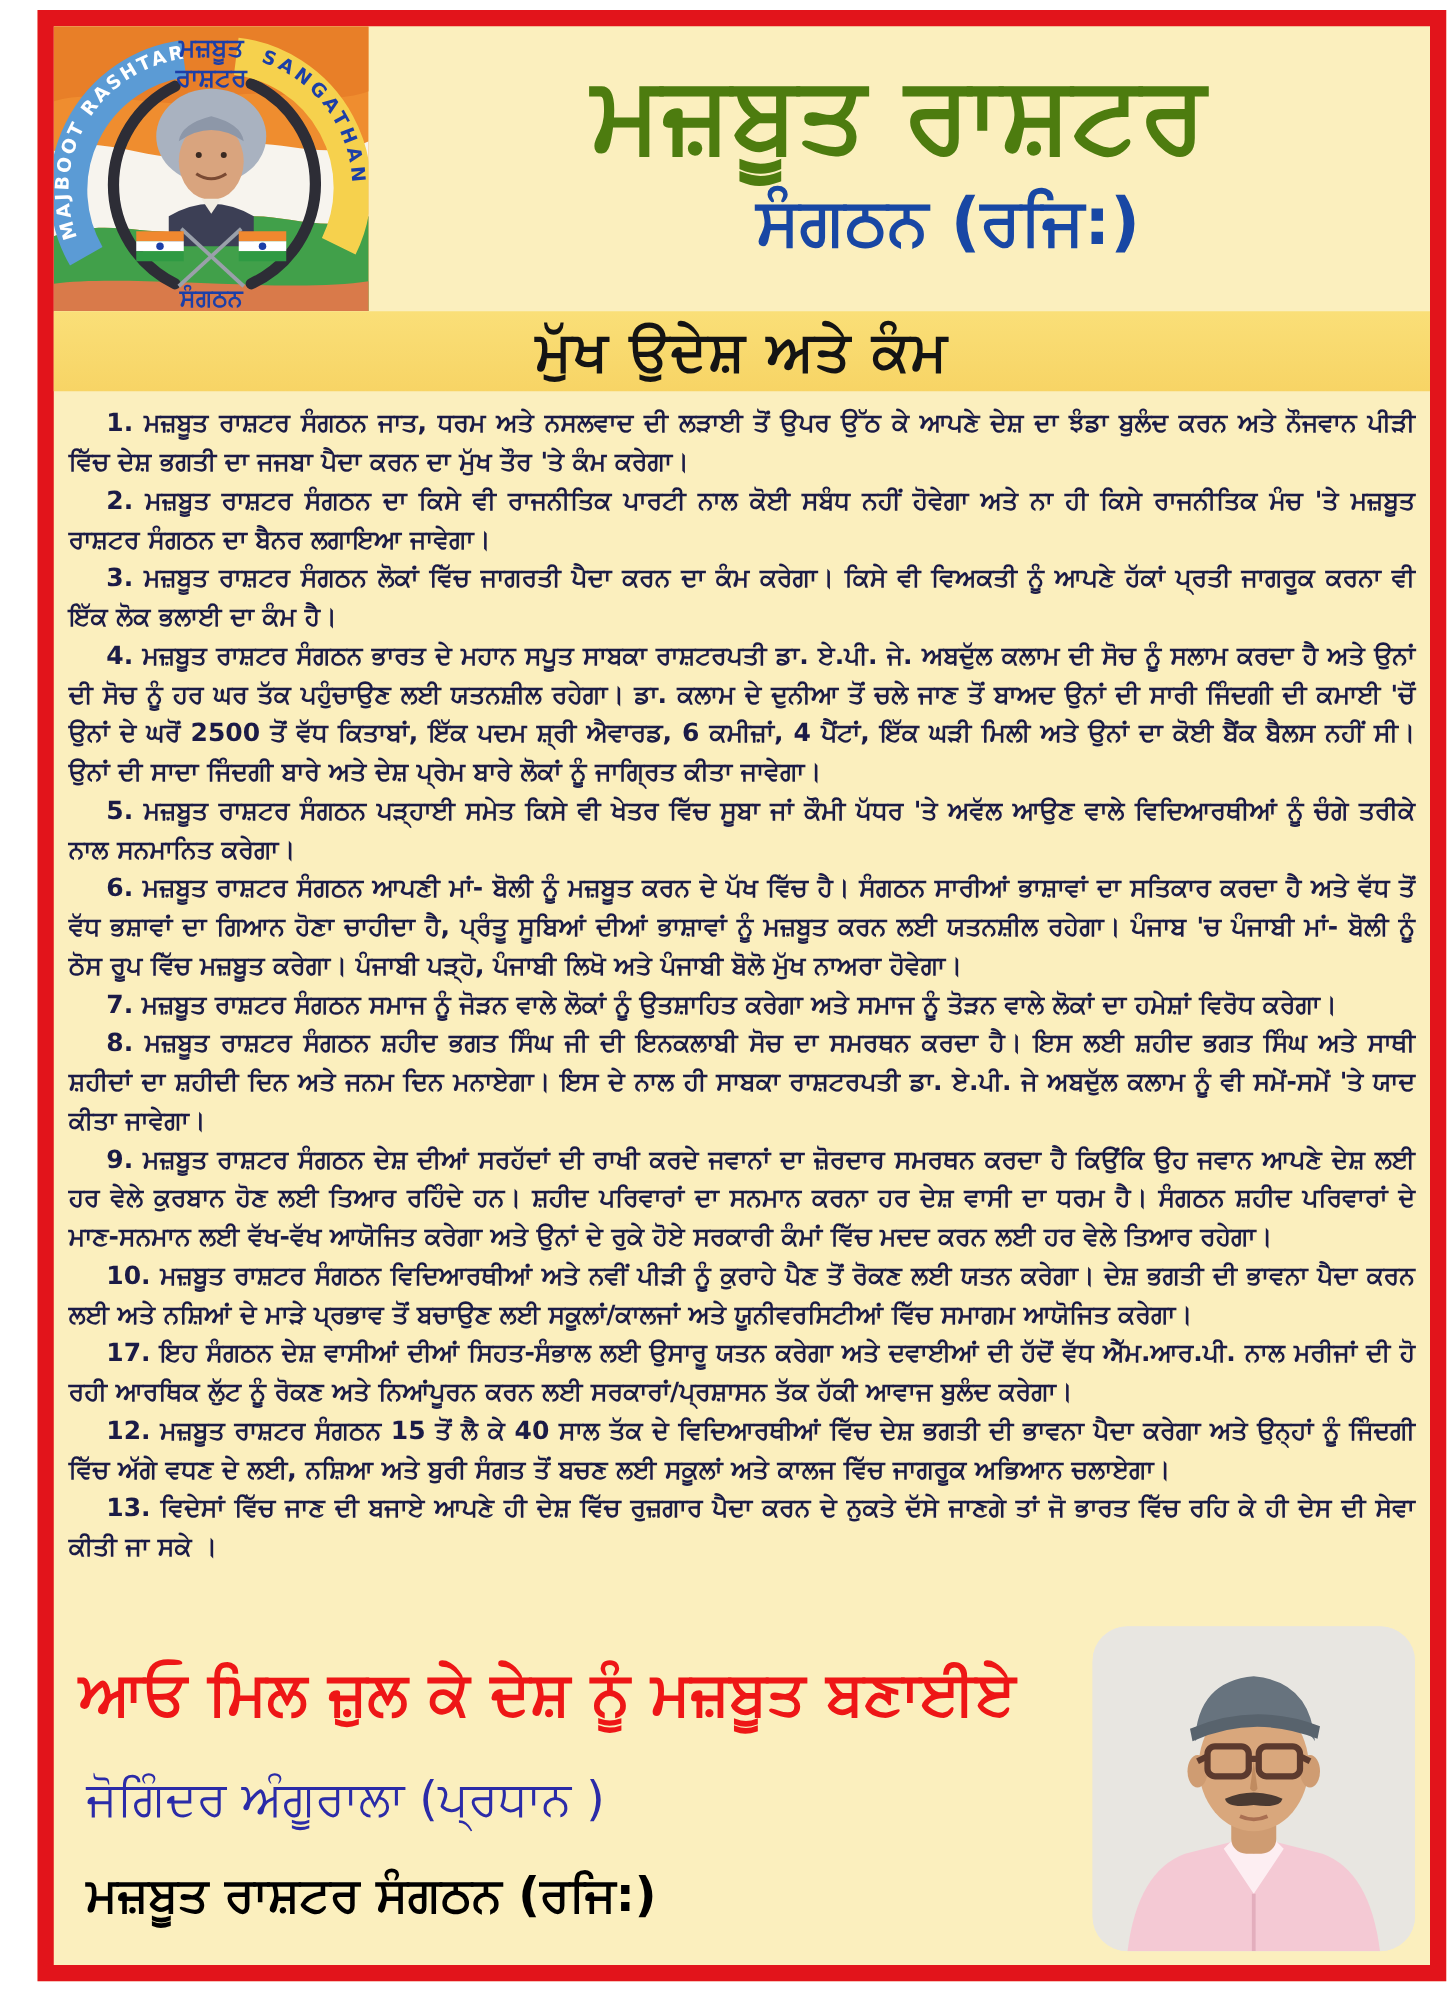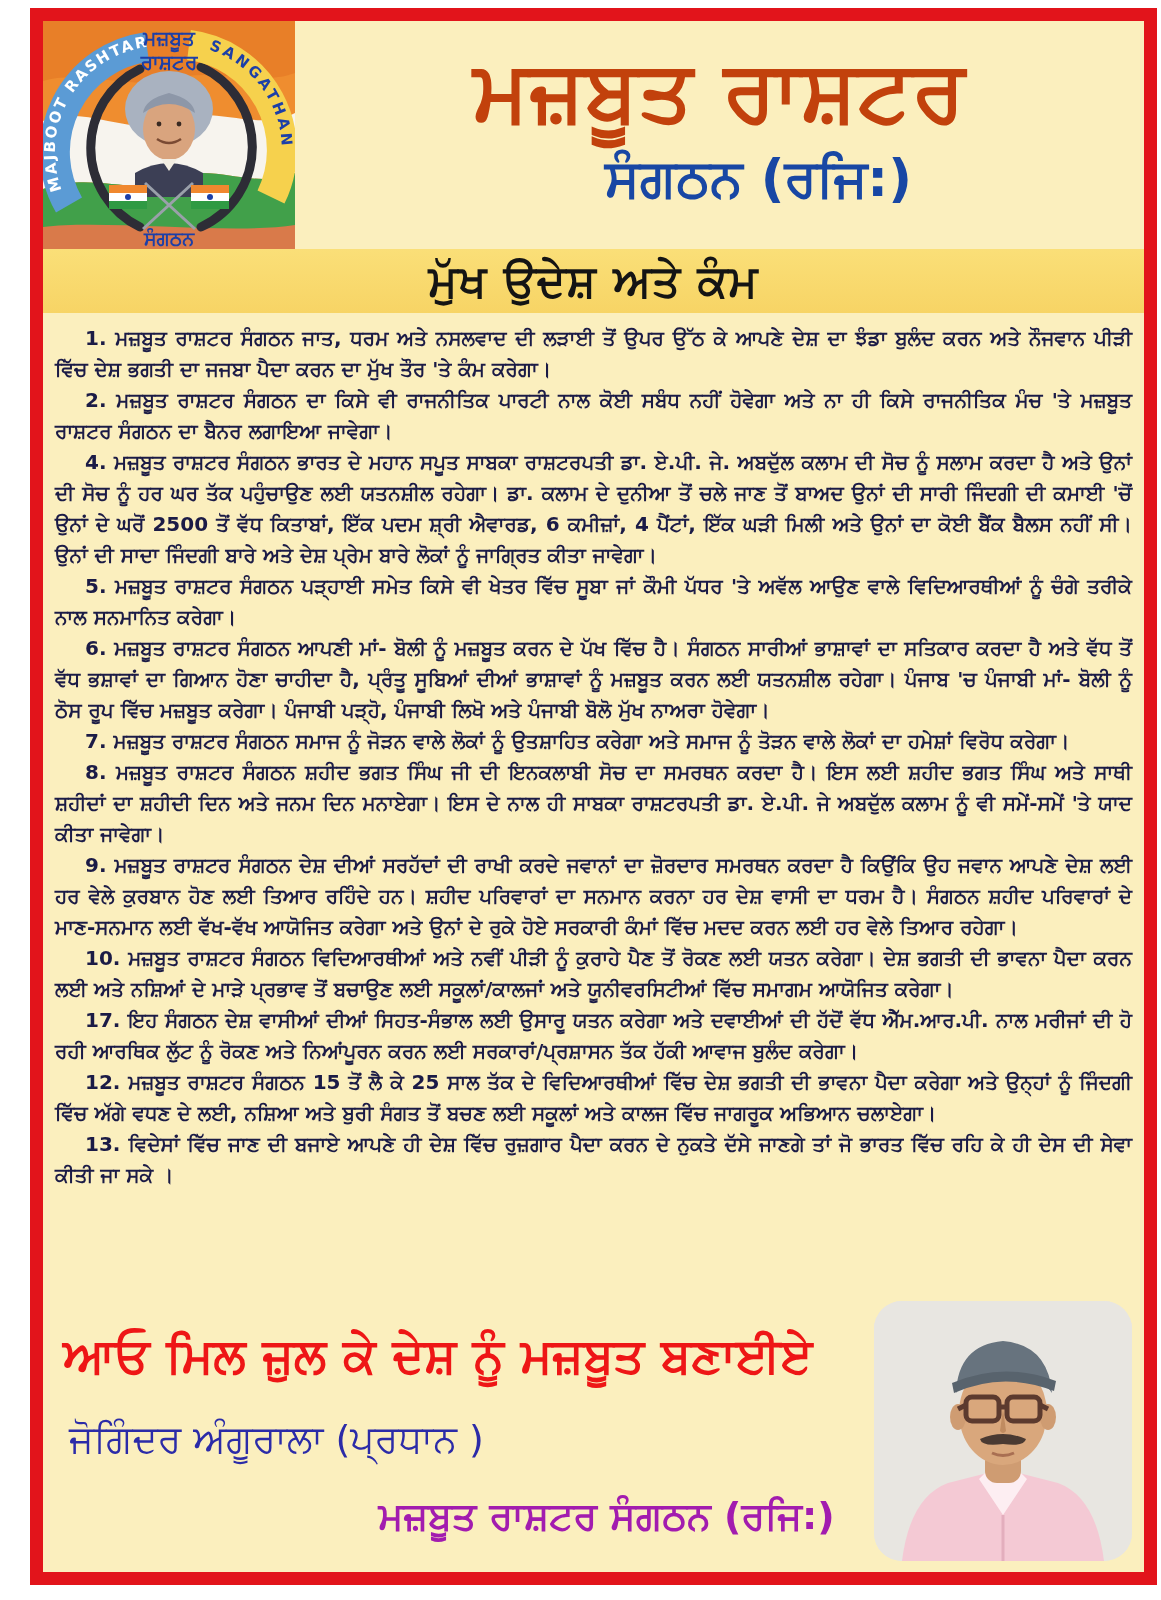--- a/index.html
+++ b/index.html
@@ -11,21 +11,21 @@
   .frame {
     position:absolute; left:30px; top:8px; width:1127px; height:1577px;
     border:13px solid #e2141b; background:#fbefbe;
   }
   
   .header { position:absolute; left:0; top:0; width:100%; height:228px; }
   .logo-box { position:absolute; left:0; top:0; width:252px; height:228px; overflow:hidden; }
   .titles { position:absolute; left:252px; top:0; right:0; height:228px; text-align:center; }
   .main-title {
     margin-top:22px; font-size:84px; line-height:96px; font-weight:bold;
-    color:#c2410c; letter-spacing:1px; white-space:nowrap;
+    color:#4d7c0f; letter-spacing:1px; white-space:nowrap;
   }
   .sub-title {
     margin-top:10px; padding-left:78px; font-size:52px; line-height:58px;
     font-weight:bold; color:#1847a4; white-space:nowrap;
   }
   
   .band {
     position:absolute; left:0; top:228px; width:100%; height:64px;
     background:linear-gradient(180deg,#fadf78 0%,#f7d465 100%);
     display:flex; align-items:center; justify-content:center;
@@ -40,21 +40,21 @@
     font-size:20px; line-height:31px; font-weight:bold; color:#1b1b46;
     text-align:justify; text-indent:30px;
   }
   
   .footer { position:absolute; left:0; top:1264px; width:100%; height:287px; }
   .slogan {
     margin:42px 0 4px 20px; font-size:48px; line-height:56px; font-weight:bold;
     color:#ee1616; white-space:nowrap;
   }
   .sig-name { margin:34px 0 0 26px; font-size:38px; font-weight:normal; color:#2b2ba8; }
-  .sig-org  { margin:32px 0 0 26px; font-size:38px; font-weight:bold; color:#a21caf;text-align:center; }
+  .sig-org  { margin:32px 0 0 26px; font-size:38px; font-weight:bold; color:#000000; }
   .photo-box {
     position:absolute; right:12px; top:16px; width:258px; height:260px;
     border-radius:28px; overflow:hidden; background:#e8e6e1;
   }
 </style>
 </head>
 <body>
 
 <div class="page">
   <div class="frame">
@@ -128,38 +128,39 @@
 
     <div class="band">
       <div class="band-heading">ਮੁੱਖ ਉਦੇਸ਼ ਅਤੇ ਕੰਮ</div>
     </div>
 
     <div class="content" id="items-container">
       <p class="item"><span>1.</span> <span>ਮਜ਼ਬੂਤ ਰਾਸ਼ਟਰ ਸੰਗਠਨ ਜਾਤ, ਧਰਮ ਅਤੇ ਨਸਲਵਾਦ ਦੀ ਲੜਾਈ ਤੋਂ ਉਪਰ ਉੱਠ ਕੇ ਆਪਣੇ ਦੇਸ਼ ਦਾ ਝੰਡਾ ਬੁਲੰਦ ਕਰਨ ਅਤੇ ਨੌਜਵਾਨ ਪੀੜੀ ਵਿੱਚ ਦੇਸ਼ ਭਗਤੀ ਦਾ ਜਜਬਾ ਪੈਦਾ ਕਰਨ ਦਾ ਮੁੱਖ ਤੌਰ 'ਤੇ ਕੰਮ ਕਰੇਗਾ।</span></p>
 
       <p class="item"><span>2.</span> <span>ਮਜ਼ਬੂਤ ਰਾਸ਼ਟਰ ਸੰਗਠਨ ਦਾ ਕਿਸੇ ਵੀ ਰਾਜਨੀਤਿਕ ਪਾਰਟੀ ਨਾਲ ਕੋਈ ਸਬੰਧ ਨਹੀਂ ਹੋਵੇਗਾ ਅਤੇ ਨਾ ਹੀ ਕਿਸੇ ਰਾਜਨੀਤਿਕ ਮੰਚ 'ਤੇ ਮਜ਼ਬੂਤ ਰਾਸ਼ਟਰ ਸੰਗਠਨ ਦਾ ਬੈਨਰ ਲਗਾਇਆ ਜਾਵੇਗਾ।</span></p>
 
+      <p class="item"><span>3.</span> <span>ਮਜ਼ਬੂਤ ਰਾਸ਼ਟਰ ਸੰਗਠਨ ਲੋਕਾਂ ਵਿੱਚ ਜਾਗਰਤੀ ਪੈਦਾ ਕਰਨ ਦਾ ਕੰਮ ਕਰੇਗਾ। ਕਿਸੇ ਵੀ ਵਿਅਕਤੀ ਨੂੰ ਆਪਣੇ ਹੱਕਾਂ ਪ੍ਰਤੀ ਜਾਗਰੂਕ ਕਰਨਾ ਵੀ ਇੱਕ ਲੋਕ ਭਲਾਈ ਦਾ ਕੰਮ ਹੈ।</span></p>
 
       <p class="item"><span>4.</span> <span>ਮਜ਼ਬੂਤ ਰਾਸ਼ਟਰ ਸੰਗਠਨ ਭਾਰਤ ਦੇ ਮਹਾਨ ਸਪੂਤ ਸਾਬਕਾ ਰਾਸ਼ਟਰਪਤੀ ਡਾ. ਏ.ਪੀ. ਜੇ. ਅਬਦੁੱਲ ਕਲਾਮ ਦੀ ਸੋਚ ਨੂੰ ਸਲਾਮ ਕਰਦਾ ਹੈ ਅਤੇ ਉਨਾਂ ਦੀ ਸੋਚ ਨੂੰ ਹਰ ਘਰ ਤੱਕ ਪਹੁੰਚਾਉਣ ਲਈ ਯਤਨਸ਼ੀਲ ਰਹੇਗਾ। ਡਾ. ਕਲਾਮ ਦੇ ਦੁਨੀਆ ਤੋਂ ਚਲੇ ਜਾਣ ਤੋਂ ਬਾਅਦ ਉਨਾਂ ਦੀ ਸਾਰੀ ਜਿੰਦਗੀ ਦੀ ਕਮਾਈ 'ਚੋਂ ਉਨਾਂ ਦੇ ਘਰੋਂ 2500 ਤੋਂ ਵੱਧ ਕਿਤਾਬਾਂ, ਇੱਕ ਪਦਮ ਸ਼੍ਰੀ ਐਵਾਰਡ, 6 ਕਮੀਜ਼ਾਂ, 4 ਪੈਂਟਾਂ, ਇੱਕ ਘੜੀ ਮਿਲੀ ਅਤੇ ਉਨਾਂ ਦਾ ਕੋਈ ਬੈਂਕ ਬੈਲਸ ਨਹੀਂ ਸੀ। ਉਨਾਂ ਦੀ ਸਾਦਾ ਜਿੰਦਗੀ ਬਾਰੇ ਅਤੇ ਦੇਸ਼ ਪ੍ਰੇਮ ਬਾਰੇ ਲੋਕਾਂ ਨੂੰ ਜਾਗ੍ਰਿਤ ਕੀਤਾ ਜਾਵੇਗਾ।</span></p>
 
       <p class="item"><span>5.</span> <span>ਮਜ਼ਬੂਤ ਰਾਸ਼ਟਰ ਸੰਗਠਨ ਪੜ੍ਹਾਈ ਸਮੇਤ ਕਿਸੇ ਵੀ ਖੇਤਰ ਵਿੱਚ ਸੂਬਾ ਜਾਂ ਕੌਮੀ ਪੱਧਰ 'ਤੇ ਅਵੱਲ ਆਉਣ ਵਾਲੇ ਵਿਦਿਆਰਥੀਆਂ ਨੂੰ ਚੰਗੇ ਤਰੀਕੇ ਨਾਲ ਸਨਮਾਨਿਤ ਕਰੇਗਾ।</span></p>
 
       <p class="item"><span>6.</span> <span>ਮਜ਼ਬੂਤ ਰਾਸ਼ਟਰ ਸੰਗਠਨ ਆਪਣੀ ਮਾਂ- ਬੋਲੀ ਨੂੰ ਮਜ਼ਬੂਤ ਕਰਨ ਦੇ ਪੱਖ ਵਿੱਚ ਹੈ। ਸੰਗਠਨ ਸਾਰੀਆਂ ਭਾਸ਼ਾਵਾਂ ਦਾ ਸਤਿਕਾਰ ਕਰਦਾ ਹੈ ਅਤੇ ਵੱਧ ਤੋਂ ਵੱਧ ਭਸ਼ਾਵਾਂ ਦਾ ਗਿਆਨ ਹੋਣਾ ਚਾਹੀਦਾ ਹੈ, ਪ੍ਰੰਤੂ ਸੂਬਿਆਂ ਦੀਆਂ ਭਾਸ਼ਾਵਾਂ ਨੂੰ ਮਜ਼ਬੂਤ ਕਰਨ ਲਈ ਯਤਨਸ਼ੀਲ ਰਹੇਗਾ। ਪੰਜਾਬ 'ਚ ਪੰਜਾਬੀ ਮਾਂ- ਬੋਲੀ ਨੂੰ ਠੋਸ ਰੂਪ ਵਿੱਚ ਮਜ਼ਬੂਤ ਕਰੇਗਾ। ਪੰਜਾਬੀ ਪੜ੍ਹੋ, ਪੰਜਾਬੀ ਲਿਖੋ ਅਤੇ ਪੰਜਾਬੀ ਬੋਲੋ ਮੁੱਖ ਨਾਅਰਾ ਹੋਵੇਗਾ।</span></p>
 
       <p class="item"><span>7.</span> <span>ਮਜ਼ਬੂਤ ਰਾਸ਼ਟਰ ਸੰਗਠਨ ਸਮਾਜ ਨੂੰ ਜੋੜਨ ਵਾਲੇ ਲੋਕਾਂ ਨੂੰ ਉਤਸ਼ਾਹਿਤ ਕਰੇਗਾ ਅਤੇ ਸਮਾਜ ਨੂੰ ਤੋੜਨ ਵਾਲੇ ਲੋਕਾਂ ਦਾ ਹਮੇਸ਼ਾਂ ਵਿਰੋਧ ਕਰੇਗਾ।</span></p>
 
       <p class="item"><span>8.</span> <span>ਮਜ਼ਬੂਤ ਰਾਸ਼ਟਰ ਸੰਗਠਨ ਸ਼ਹੀਦ ਭਗਤ ਸਿੰਘ ਜੀ ਦੀ ਇਨਕਲਾਬੀ ਸੋਚ ਦਾ ਸਮਰਥਨ ਕਰਦਾ ਹੈ। ਇਸ ਲਈ ਸ਼ਹੀਦ ਭਗਤ ਸਿੰਘ ਅਤੇ ਸਾਥੀ ਸ਼ਹੀਦਾਂ ਦਾ ਸ਼ਹੀਦੀ ਦਿਨ ਅਤੇ ਜਨਮ ਦਿਨ ਮਨਾਏਗਾ। ਇਸ ਦੇ ਨਾਲ ਹੀ ਸਾਬਕਾ ਰਾਸ਼ਟਰਪਤੀ ਡਾ. ਏ.ਪੀ. ਜੇ ਅਬਦੁੱਲ ਕਲਾਮ ਨੂੰ ਵੀ ਸਮੇਂ-ਸਮੇਂ 'ਤੇ ਯਾਦ ਕੀਤਾ ਜਾਵੇਗਾ।</span></p>
 
       <p class="item"><span>9.</span> <span>ਮਜ਼ਬੂਤ ਰਾਸ਼ਟਰ ਸੰਗਠਨ ਦੇਸ਼ ਦੀਆਂ ਸਰਹੱਦਾਂ ਦੀ ਰਾਖੀ ਕਰਦੇ ਜਵਾਨਾਂ ਦਾ ਜ਼ੋਰਦਾਰ ਸਮਰਥਨ ਕਰਦਾ ਹੈ ਕਿਉਂਕਿ ਉਹ ਜਵਾਨ ਆਪਣੇ ਦੇਸ਼ ਲਈ ਹਰ ਵੇਲੇ ਕੁਰਬਾਨ ਹੋਣ ਲਈ ਤਿਆਰ ਰਹਿੰਦੇ ਹਨ। ਸ਼ਹੀਦ ਪਰਿਵਾਰਾਂ ਦਾ ਸਨਮਾਨ ਕਰਨਾ ਹਰ ਦੇਸ਼ ਵਾਸੀ ਦਾ ਧਰਮ ਹੈ। ਸੰਗਠਨ ਸ਼ਹੀਦ ਪਰਿਵਾਰਾਂ ਦੇ ਮਾਣ-ਸਨਮਾਨ ਲਈ ਵੱਖ-ਵੱਖ ਆਯੋਜਿਤ ਕਰੇਗਾ ਅਤੇ ਉਨਾਂ ਦੇ ਰੁਕੇ ਹੋਏ ਸਰਕਾਰੀ ਕੰਮਾਂ ਵਿੱਚ ਮਦਦ ਕਰਨ ਲਈ ਹਰ ਵੇਲੇ ਤਿਆਰ ਰਹੇਗਾ।</span></p>
 
       <p class="item"><span>10.</span> <span>ਮਜ਼ਬੂਤ ਰਾਸ਼ਟਰ ਸੰਗਠਨ ਵਿਦਿਆਰਥੀਆਂ ਅਤੇ ਨਵੀਂ ਪੀੜੀ ਨੂੰ ਕੁਰਾਹੇ ਪੈਣ ਤੋਂ ਰੋਕਣ ਲਈ ਯਤਨ ਕਰੇਗਾ। ਦੇਸ਼ ਭਗਤੀ ਦੀ ਭਾਵਨਾ ਪੈਦਾ ਕਰਨ ਲਈ ਅਤੇ ਨਸ਼ਿਆਂ ਦੇ ਮਾੜੇ ਪ੍ਰਭਾਵ ਤੋਂ ਬਚਾਉਣ ਲਈ ਸਕੂਲਾਂ/ਕਾਲਜਾਂ ਅਤੇ ਯੂਨੀਵਰਸਿਟੀਆਂ ਵਿੱਚ ਸਮਾਗਮ ਆਯੋਜਿਤ ਕਰੇਗਾ।</span></p>
 
       <p class="item"><span>17.</span> <span>ਇਹ ਸੰਗਠਨ ਦੇਸ਼ ਵਾਸੀਆਂ ਦੀਆਂ ਸਿਹਤ-ਸੰਭਾਲ ਲਈ ਉਸਾਰੂ ਯਤਨ ਕਰੇਗਾ ਅਤੇ ਦਵਾਈਆਂ ਦੀ ਹੱਦੋਂ ਵੱਧ ਐੱਮ.ਆਰ.ਪੀ. ਨਾਲ ਮਰੀਜਾਂ ਦੀ ਹੋ ਰਹੀ ਆਰਥਿਕ ਲੁੱਟ ਨੂੰ ਰੋਕਣ ਅਤੇ ਨਿਆਂਪੂਰਨ ਕਰਨ ਲਈ ਸਰਕਾਰਾਂ/ਪ੍ਰਸ਼ਾਸਨ ਤੱਕ ਹੱਕੀ ਆਵਾਜ ਬੁਲੰਦ ਕਰੇਗਾ।</span></p>
 
-      <p class="item"><span>12.</span> <span>ਮਜ਼ਬੂਤ ਰਾਸ਼ਟਰ ਸੰਗਠਨ 15 ਤੋਂ ਲੈ ਕੇ 25 ਸਾਲ ਤੱਕ ਦੇ ਵਿਦਿਆਰਥੀਆਂ ਵਿੱਚ ਦੇਸ਼ ਭਗਤੀ ਦੀ ਭਾਵਨਾ ਪੈਦਾ ਕਰੇਗਾ ਅਤੇ ਉਨ੍ਹਾਂ ਨੂੰ ਜਿੰਦਗੀ ਵਿੱਚ ਅੱਗੇ ਵਧਣ ਦੇ ਲਈ, ਨਸ਼ਿਆ ਅਤੇ ਬੁਰੀ ਸੰਗਤ ਤੋਂ ਬਚਣ ਲਈ ਸਕੂਲਾਂ ਅਤੇ ਕਾਲਜ ਵਿੱਚ ਜਾਗਰੂਕ ਅਭਿਆਨ ਚਲਾਏਗਾ।</span></p>
+      <p class="item"><span>12.</span> <span>ਮਜ਼ਬੂਤ ਰਾਸ਼ਟਰ ਸੰਗਠਨ 15 ਤੋਂ ਲੈ ਕੇ 40 ਸਾਲ ਤੱਕ ਦੇ ਵਿਦਿਆਰਥੀਆਂ ਵਿੱਚ ਦੇਸ਼ ਭਗਤੀ ਦੀ ਭਾਵਨਾ ਪੈਦਾ ਕਰੇਗਾ ਅਤੇ ਉਨ੍ਹਾਂ ਨੂੰ ਜਿੰਦਗੀ ਵਿੱਚ ਅੱਗੇ ਵਧਣ ਦੇ ਲਈ, ਨਸ਼ਿਆ ਅਤੇ ਬੁਰੀ ਸੰਗਤ ਤੋਂ ਬਚਣ ਲਈ ਸਕੂਲਾਂ ਅਤੇ ਕਾਲਜ ਵਿੱਚ ਜਾਗਰੂਕ ਅਭਿਆਨ ਚਲਾਏਗਾ।</span></p>
 
       <p class="item"><span>13.</span> <span>ਵਿਦੇਸਾਂ ਵਿੱਚ ਜਾਣ ਦੀ ਬਜਾਏ ਆਪਣੇ ਹੀ ਦੇਸ਼ ਵਿੱਚ ਰੁਜ਼ਗਾਰ ਪੈਦਾ ਕਰਨ ਦੇ ਨੁਕਤੇ ਦੱਸੇ ਜਾਣਗੇ ਤਾਂ ਜੋ ਭਾਰਤ ਵਿੱਚ ਰਹਿ ਕੇ ਹੀ ਦੇਸ ਦੀ ਸੇਵਾ ਕੀਤੀ ਜਾ ਸਕੇ ।</span></p>
     </div>
 
     <div class="footer">
       <div class="slogan">ਆਓ ਮਿਲ ਜ਼ੁਲ ਕੇ ਦੇਸ਼ ਨੂੰ ਮਜ਼ਬੂਤ ਬਣਾਈਏ</div>
       <div class="sig-name">ਜੋਗਿੰਦਰ ਅੰਗੂਰਾਲਾ (ਪ੍ਰਧਾਨ )</div>
       <div class="sig-org">ਮਜ਼ਬੂਤ ਰਾਸ਼ਟਰ ਸੰਗਠਨ (ਰਜਿ:)</div>
 
       <div class="photo-box">

